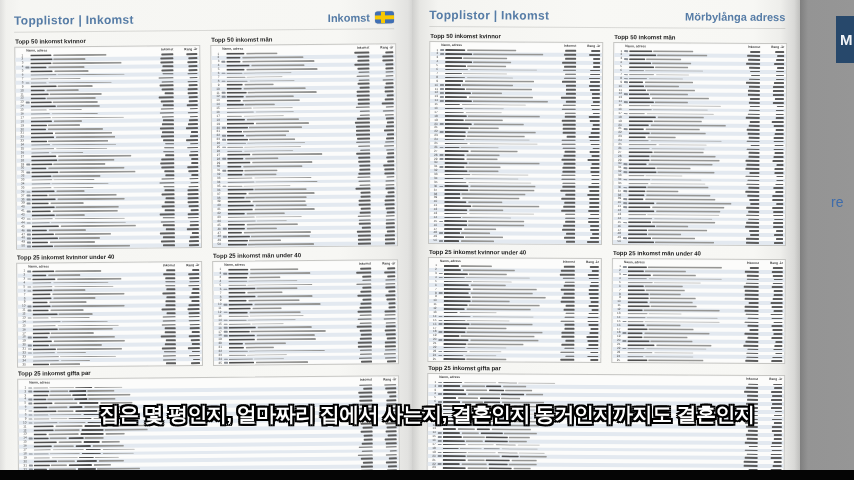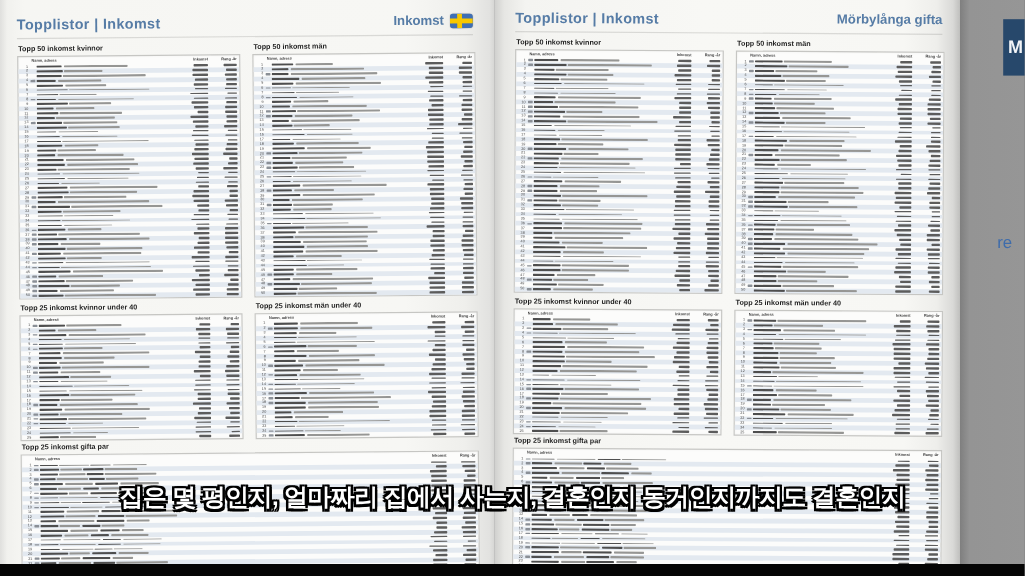--- a/index.html
+++ b/index.html
@@ -2613,21 +2613,21 @@
             </div>
         </div>
       </div>
     </div>
 
     <div class="page right">
       <div class="pcontent">
         <div class="page-head">
           <div class="ptitle" style="color: rgb(86, 124, 166);">Topplistor | Inkomst</div>
           <div class="pregion" style="color: rgb(86, 124, 166);">
-            <span>Mörbylånga gifta</span>
+            <span>Mörbylånga adress</span>
           </div>
         </div>
         <div class="cols">
           <div class="tsection">
             <div class="stitle">Topp 50 inkomst kvinnor</div>
             <div class="tbox">
                 <div class="thead">
                   <span class="c-name">Namn, adress</span>
                   <span class="c-num">Inkomst</span>
                   <span class="c-num">Rang -år</span>

